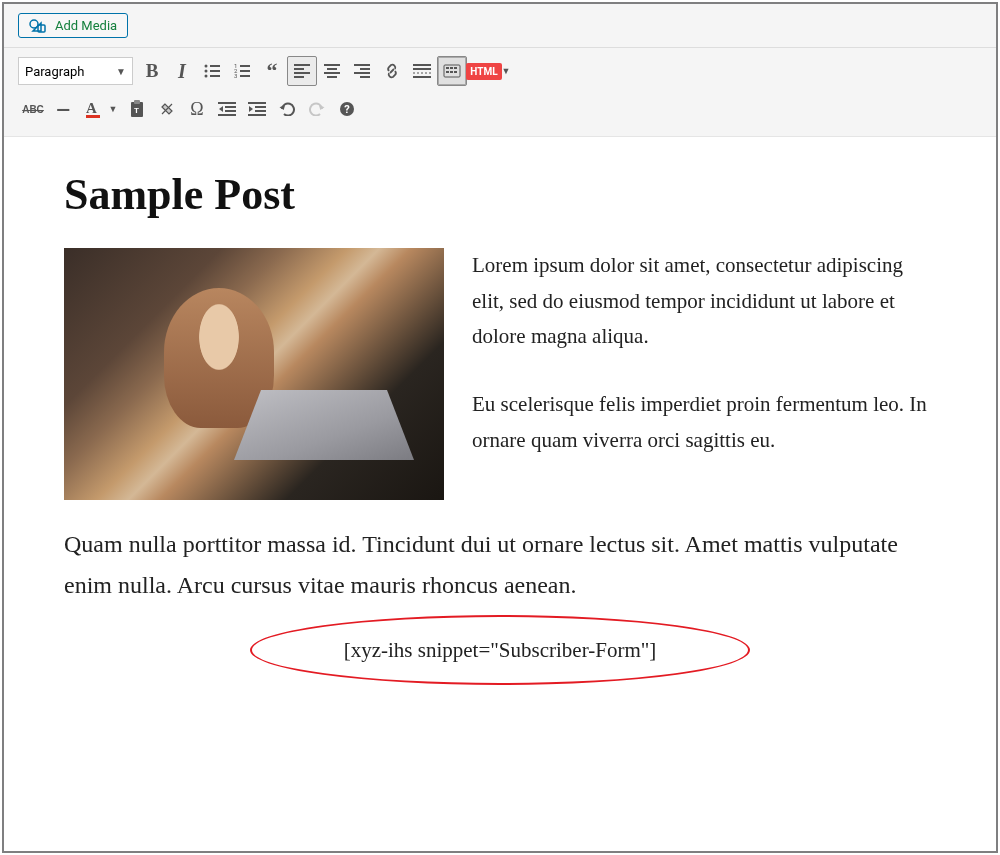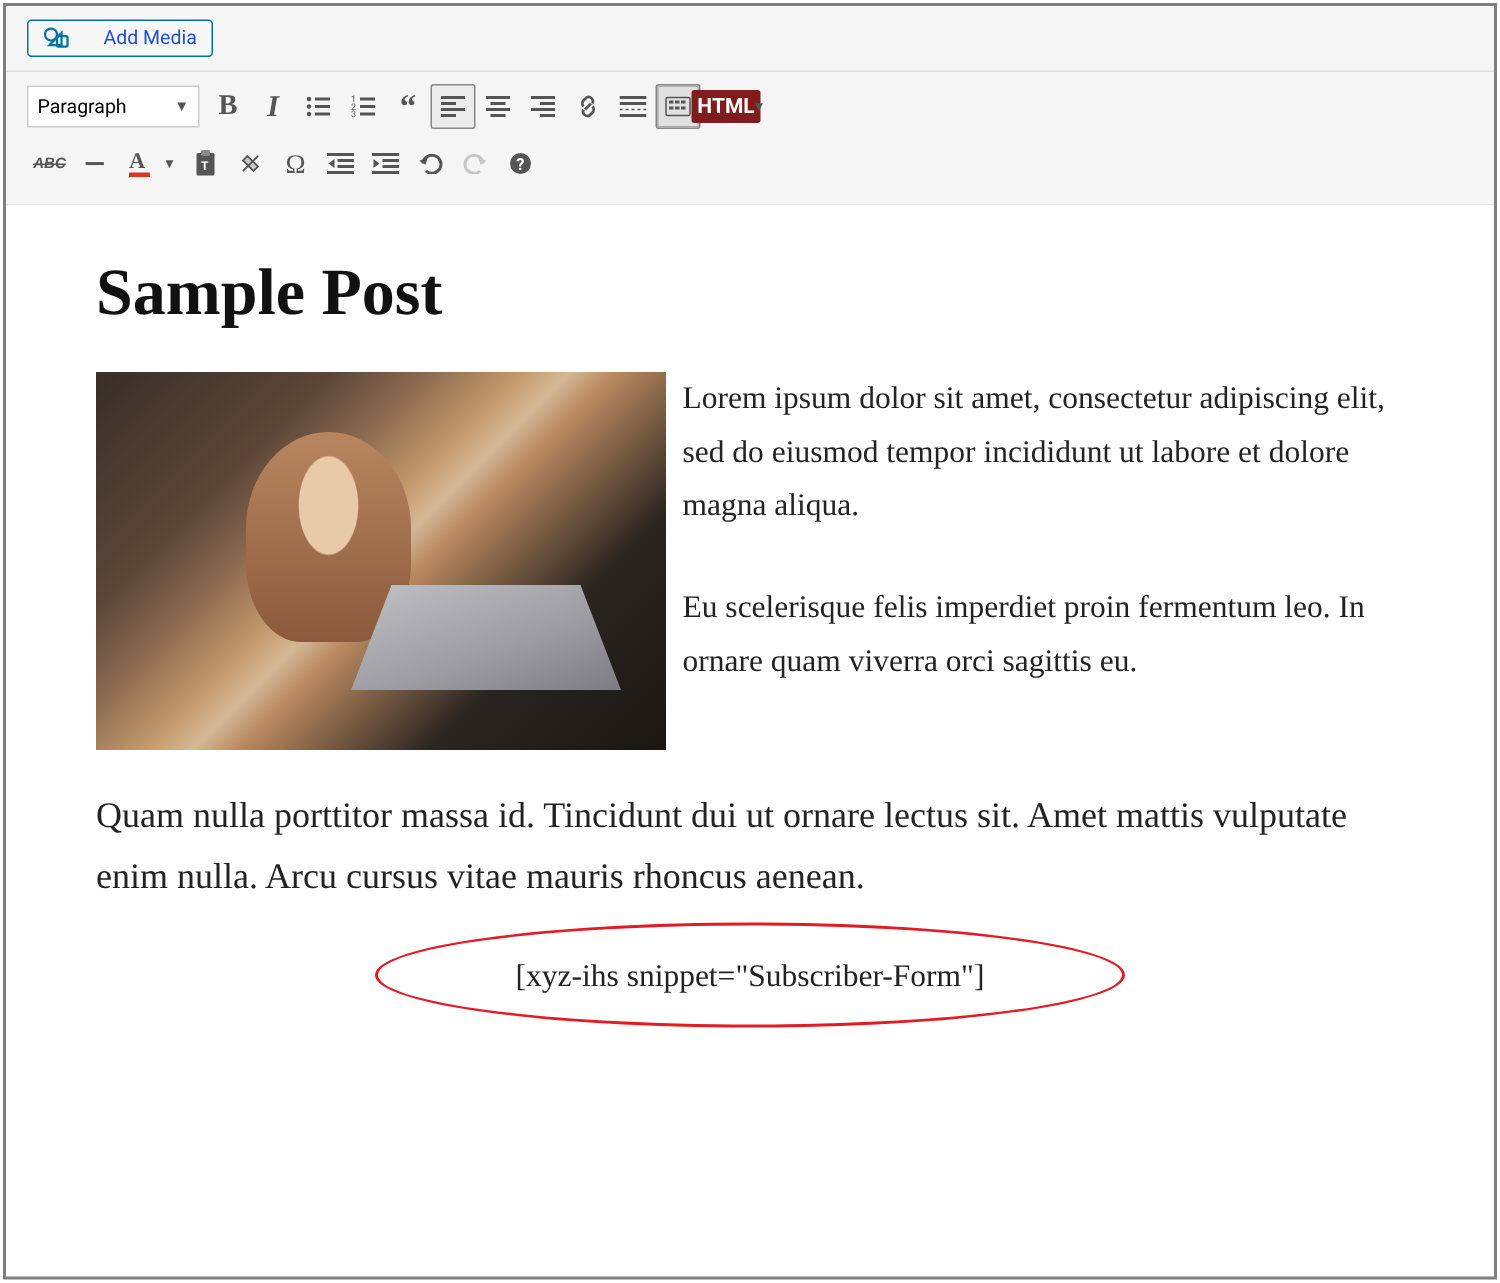--- a/index.html
+++ b/index.html
@@ -16,29 +16,29 @@
     margin: 2px;
     background: #fff;
   }
   .top-toolbar {
     background: #f5f5f5;
     border-bottom: 1px solid #ddd;
     padding: 9px 14px;
   }
   .add-media-btn {
     display: inline-flex;
-    align-items: flex-start;
-    gap: 22px;
+    align-items: flex-end;
+    gap: 8px;
     background: #f7f7f7;
     border: 1px solid #0073aa;
     border-radius: 3px;
     padding: 4px 10px;
     cursor: pointer;
     font-size: 13px;
-    color: #1d4ed8;
+    color: #15803d;
   }
   .add-media-icon {
     width: 18px;
     height: 14px;
     display: inline-flex;
     align-items: center;
     justify-content: center;
   }
   .second-toolbar {
     background: #f5f5f5;
@@ -83,43 +83,43 @@
   .tb-btn.active-outline {
     border: 1px solid #888;
     background: #ebebeb;
   }
   .tb-btn.boxed {
     border: 1px solid #888;
     background: #e0e0e0;
     box-shadow: inset 0 0 0 1px #aaa;
   }
   .htmlbadge {
-    background: #7f1d1d;
+    background: #ef4444;
     color: #fff;
-    font-size: 14px;
+    font-size: 10px;
     font-weight: bold;
     padding: 3px 4px;
     border-radius: 2px;
   }
   .content-area {
     background: #fff;
     padding: 20px 60px 0 60px;
     font-family: Georgia, 'Times New Roman', serif;
     color: #222;
   }
   .post-title {
     font-size: 44px;
     font-weight: 900;
     margin: 12px 0 28px 0;
     color: #111;
     font-family: Liberation Serif, serif;
   }
   .top-section {
     display: flex;
-    gap: 11px;
+    gap: 28px;
     margin-bottom: 24px;
   }
   .post-image {
     flex-shrink: 0;
     width: 380px;
     height: 252px;
     background: linear-gradient(135deg, #3a2e28 0%, #5c4638 25%, #8b6a4f 35%, #c49a6c 45%, #d4b896 50%, #b8885f 55%, #2a2520 75%, #1a1612 100%);
     position: relative;
     overflow: hidden;
   }
@@ -168,21 +168,21 @@
     top: 50%;
     transform: translate(-50%, -50%);
     width: 500px;
     height: 70px;
     border: 2.5px solid #e31b23;
     border-radius: 50%;
     pointer-events: none;
   }
   svg { display: block; }
   .underline-a { font-family: serif; font-weight: bold; }
-  .abc { font-size: 10px; font-family: sans-serif; font-weight:bold; text-decoration: line-through; font-style: italic; }
+  .abc { font-size: 10px; font-family: sans-serif; font-weight:bold; text-decoration: line-through; }
   .small-triangle { font-size: 9px; color:#555; margin-left:-4px; }
 </style>
 </head>
 <body>
 
 <div class="outer-frame">
 
   <div class="top-toolbar">
     <div class="add-media-btn">
       <span class="add-media-icon">

